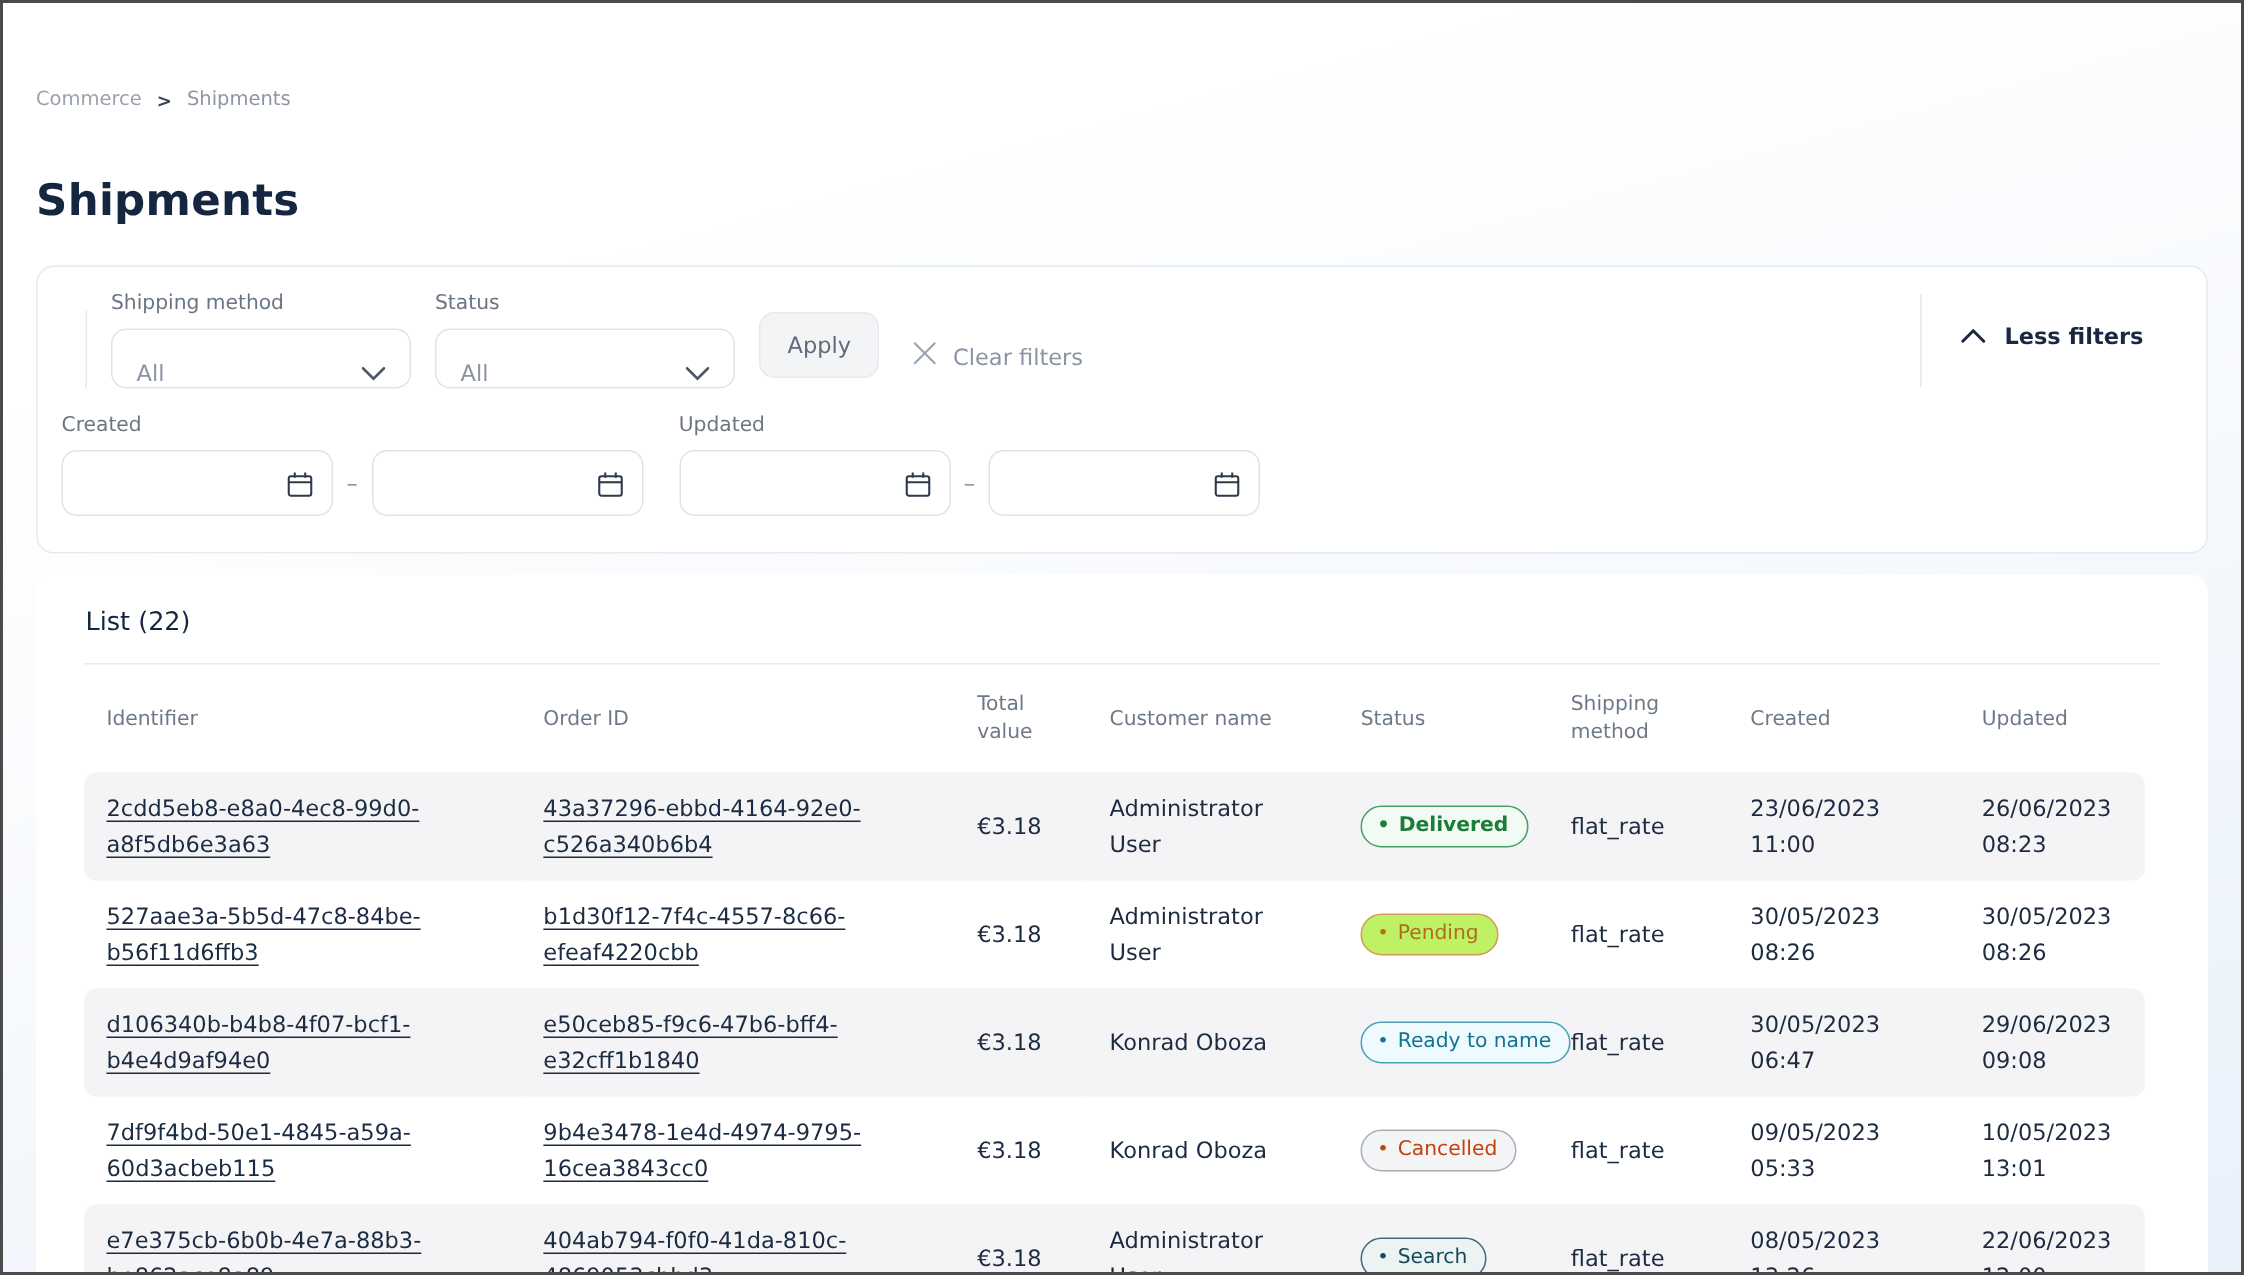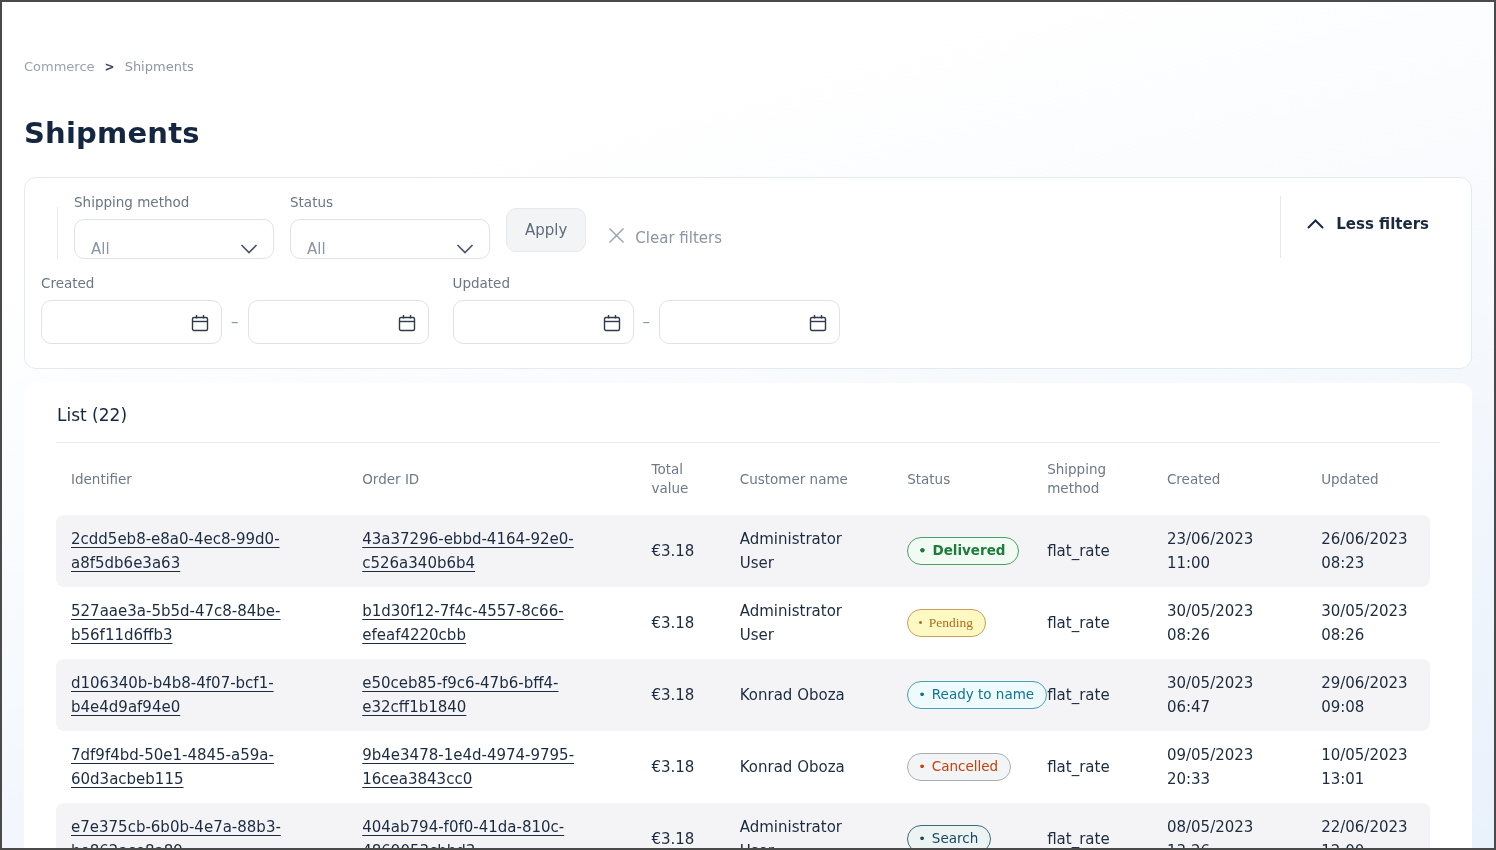--- a/index.html
+++ b/index.html
@@ -298,21 +298,21 @@
           <td>flat_rate</td>
           <td><span class="date-wrap">23/06/2023 11:00</span></td>
           <td><span class="date-wrap">26/06/2023 08:23</span></td>
         </tr>
 
         <tr>
           <td><a href="#" class="cell-link">527aae3a-5b5d-47c8-84be-b56f11d6ffb3</a></td>
           <td><a href="#" class="cell-link">b1d30f12-7f4c-4557-8c66-efeaf4220cbb</a></td>
           <td>€3.18</td>
           <td><span class="cell-wrap">Administrator User</span></td>
-          <td><span class="badge" style="color: rgb(176, 108, 31); background: #fef9c3; border-color: rgb(207, 156, 90); font-family: Liberation Serif, serif;">Pending</span></td>
+          <td><span class="badge" style="color: rgb(176, 108, 31); background: #bef264; border-color: rgb(207, 156, 90);">Pending</span></td>
           <td>flat_rate</td>
           <td><span class="date-wrap">30/05/2023 08:26</span></td>
           <td><span class="date-wrap">30/05/2023 08:26</span></td>
         </tr>
 
         <tr>
           <td><a href="#" class="cell-link">d106340b-b4b8-4f07-bcf1-b4e4d9af94e0</a></td>
           <td><a href="#" class="cell-link">e50ceb85-f9c6-47b6-bff4-e32cff1b1840</a></td>
           <td>€3.18</td>
           <td><span class="cell-wrap">Konrad Oboza</span></td>
@@ -322,21 +322,21 @@
           <td><span class="date-wrap">29/06/2023 09:08</span></td>
         </tr>
 
         <tr>
           <td><a href="#" class="cell-link">7df9f4bd-50e1-4845-a59a-60d3acbeb115</a></td>
           <td><a href="#" class="cell-link">9b4e3478-1e4d-4974-9795-16cea3843cc0</a></td>
           <td>€3.18</td>
           <td><span class="cell-wrap">Konrad Oboza</span></td>
           <td><span class="badge" style="color: #c2410c; background: rgb(243, 244, 246); border-color: rgb(168, 174, 184);">Cancelled</span></td>
           <td>flat_rate</td>
-          <td><span class="date-wrap">09/05/2023 20:33</span></td>
+          <td><span class="date-wrap">09/05/2023 05:33</span></td>
           <td><span class="date-wrap">10/05/2023 13:01</span></td>
         </tr>
 
         <tr>
           <td><a href="#" class="cell-link">e7e375cb-6b0b-4e7a-88b3-be862ace8a89</a></td>
           <td><a href="#" class="cell-link">404ab794-f0f0-41da-810c-4869053cbbd3</a></td>
           <td>€3.18</td>
           <td><span class="cell-wrap">Administrator User</span></td>
           <td><span class="badge" style="color: rgb(23, 73, 92); background: rgb(236, 243, 243); border-color: rgb(61, 106, 125);">Search</span></td>
           <td>flat_rate</td>

